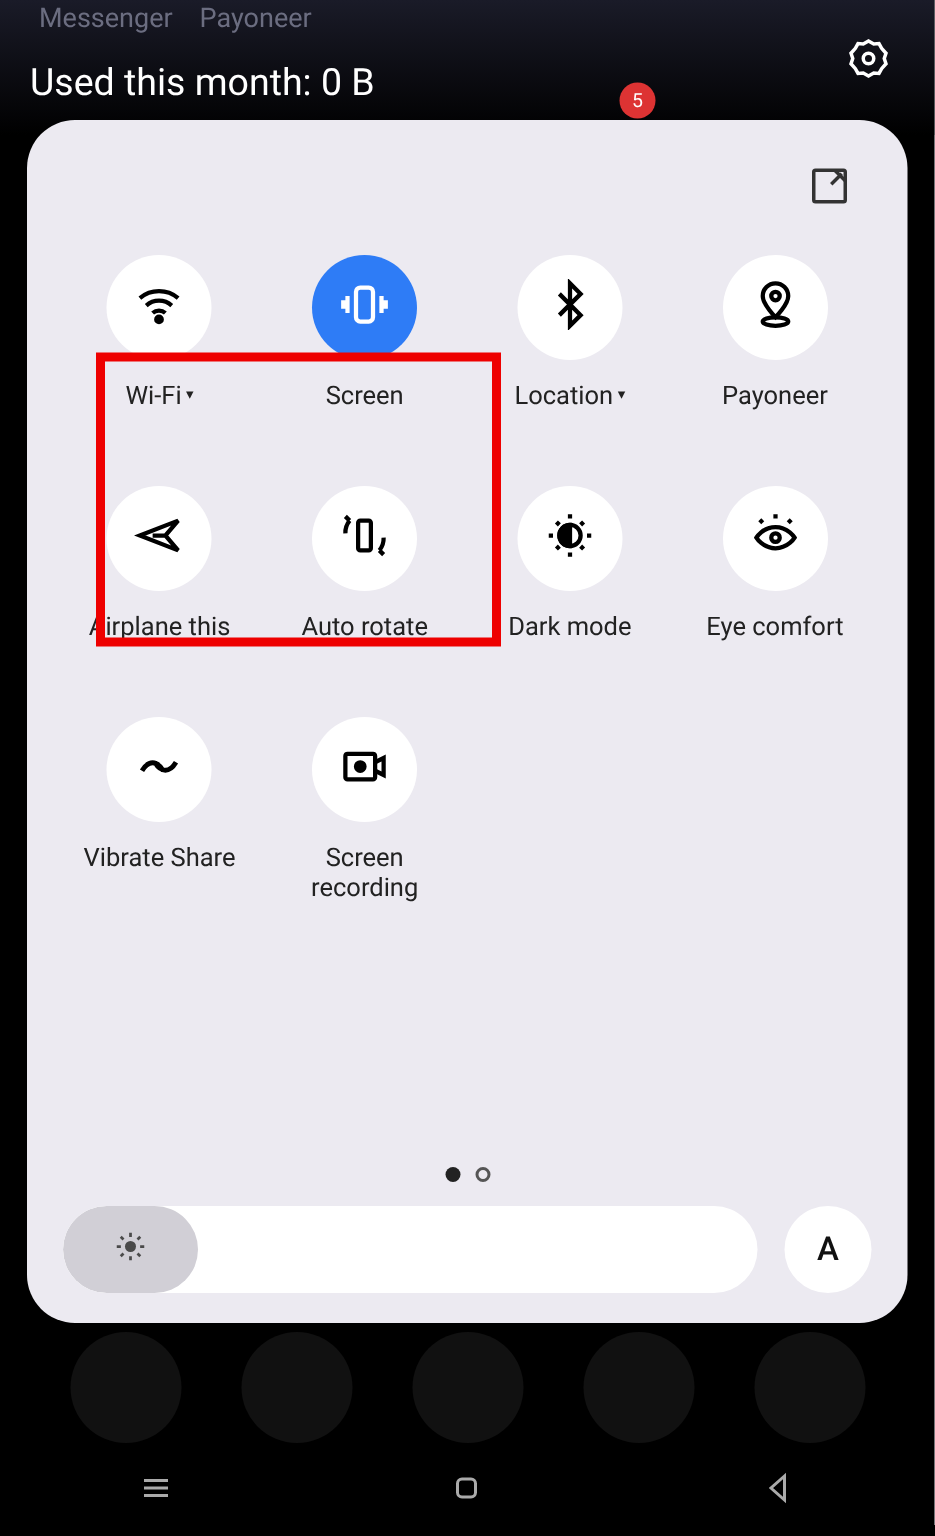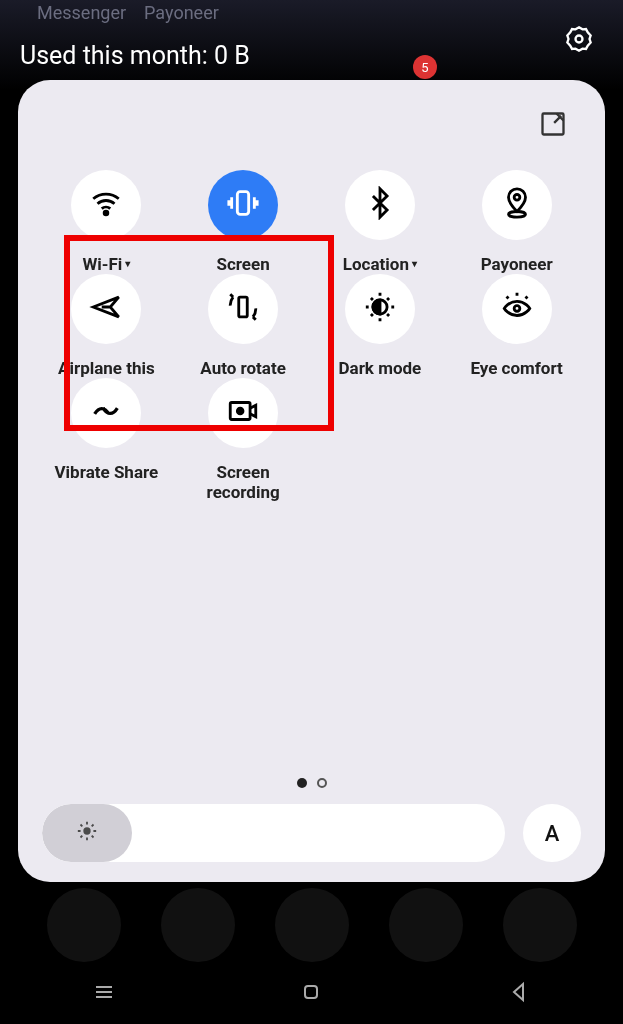--- a/index.html
+++ b/index.html
@@ -1,29 +1,29 @@
 <!DOCTYPE html>
 <html><head>
 <meta charset="utf-8">
 <style>
   * { margin:0; padding:0; box-sizing:border-box; font-family:-apple-system, Roboto, Arial, sans-serif; }
   body { width:623px; height:1024px; background:#000; position:relative; overflow:hidden; }
 
   .bg-shadow { position:absolute; top:0; left:0; width:100%; height:90px; background:linear-gradient(#1a1b28,#000); display:flex; align-items:center; padding:0 20px; }
-  .bg-apps { display:flex; gap:18px; color:#6b6d80; font-size:18px; position:absolute; top:2px; left:37px; }
+  .bg-apps { display:flex; gap:18px; color:#6b6d80; font-size:18px; position:absolute; top:2px; left:26px; }
   .status-line { color:#fff; font-size:25px; margin-top:20px; }
   .top-settings { position:absolute; right:30px; top:25px; color:#fff; }
   .top-settings svg { width:28px; height:28px; }
 
   .panel { position:absolute; left:18px; right:18px; top:80px; bottom:142px; background:#eceaf1; border-radius:32px; padding:30px 20px 18px; display:flex; flex-direction:column; }
 
   .edit-wrap { display:flex; justify-content:flex-end; padding-right:18px; }
   .edit-wrap svg { width:28px; height:28px; }
 
-  .grid { display:grid; grid-template-columns:repeat(4,1fr); margin-top:28px;font-weight:bold; }
+  .grid { display:grid; grid-template-columns:repeat(4,1fr); row-gap:50px; margin-top:28px; }
   .tile { display:flex; flex-direction:column; align-items:center; gap:14px; }
   .tile-btn { width:70px; height:70px; border-radius:50%; background:#fff; display:flex; align-items:center; justify-content:center; color:#000; }
   .tile-btn.active { background:#2e7cf6; color:#fff; }
   .tile-btn svg { width:34px; height:34px; }
   .tile-label { font-size:17px; color:#222; text-align:center; display:flex; align-items:center; gap:3px; }
   .tile-label .exp { font-size:10px; position:relative; top:-1px; }
   .tile-sub { font-size:15px; color:#9a9a9e; margin-top:-8px; }
   .tile-label.two { line-height:1.2; }
 
   .highlight-box { position:absolute; border:6px solid #e00; left:46px; top:155px; width:270px; height:196px; z-index:5; pointer-events:none; }

